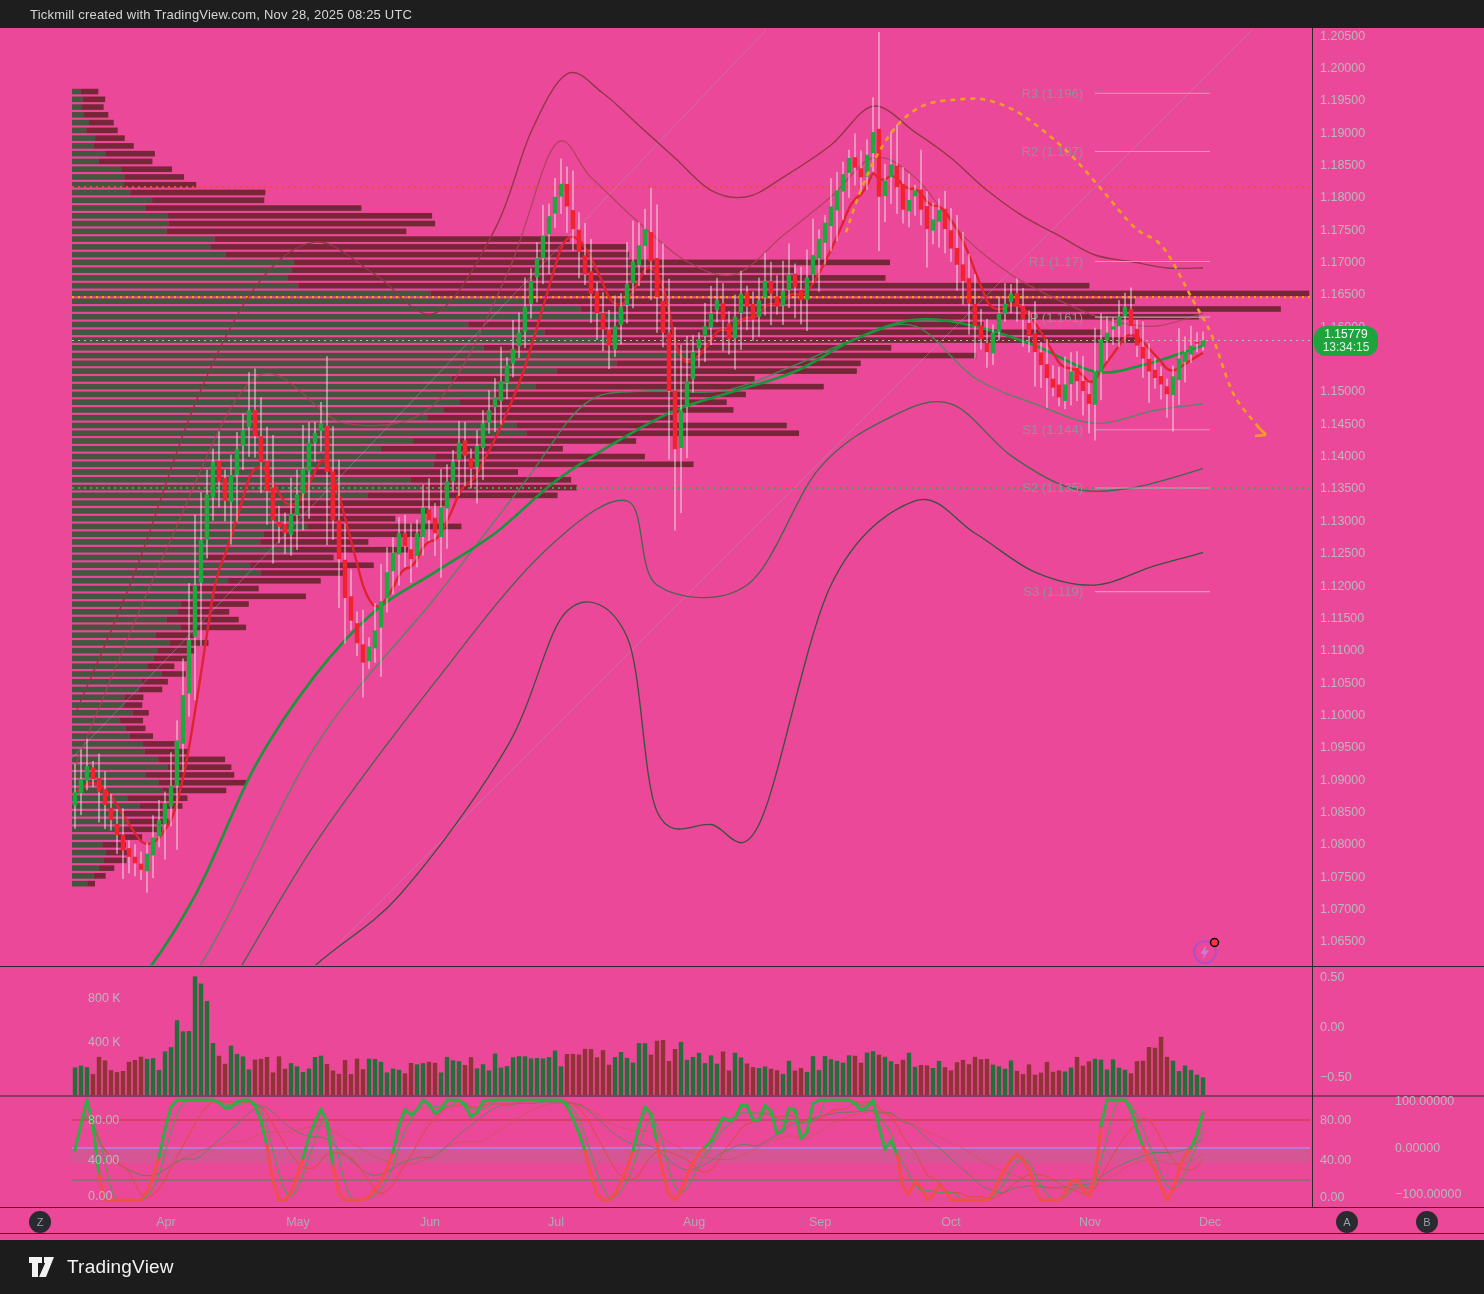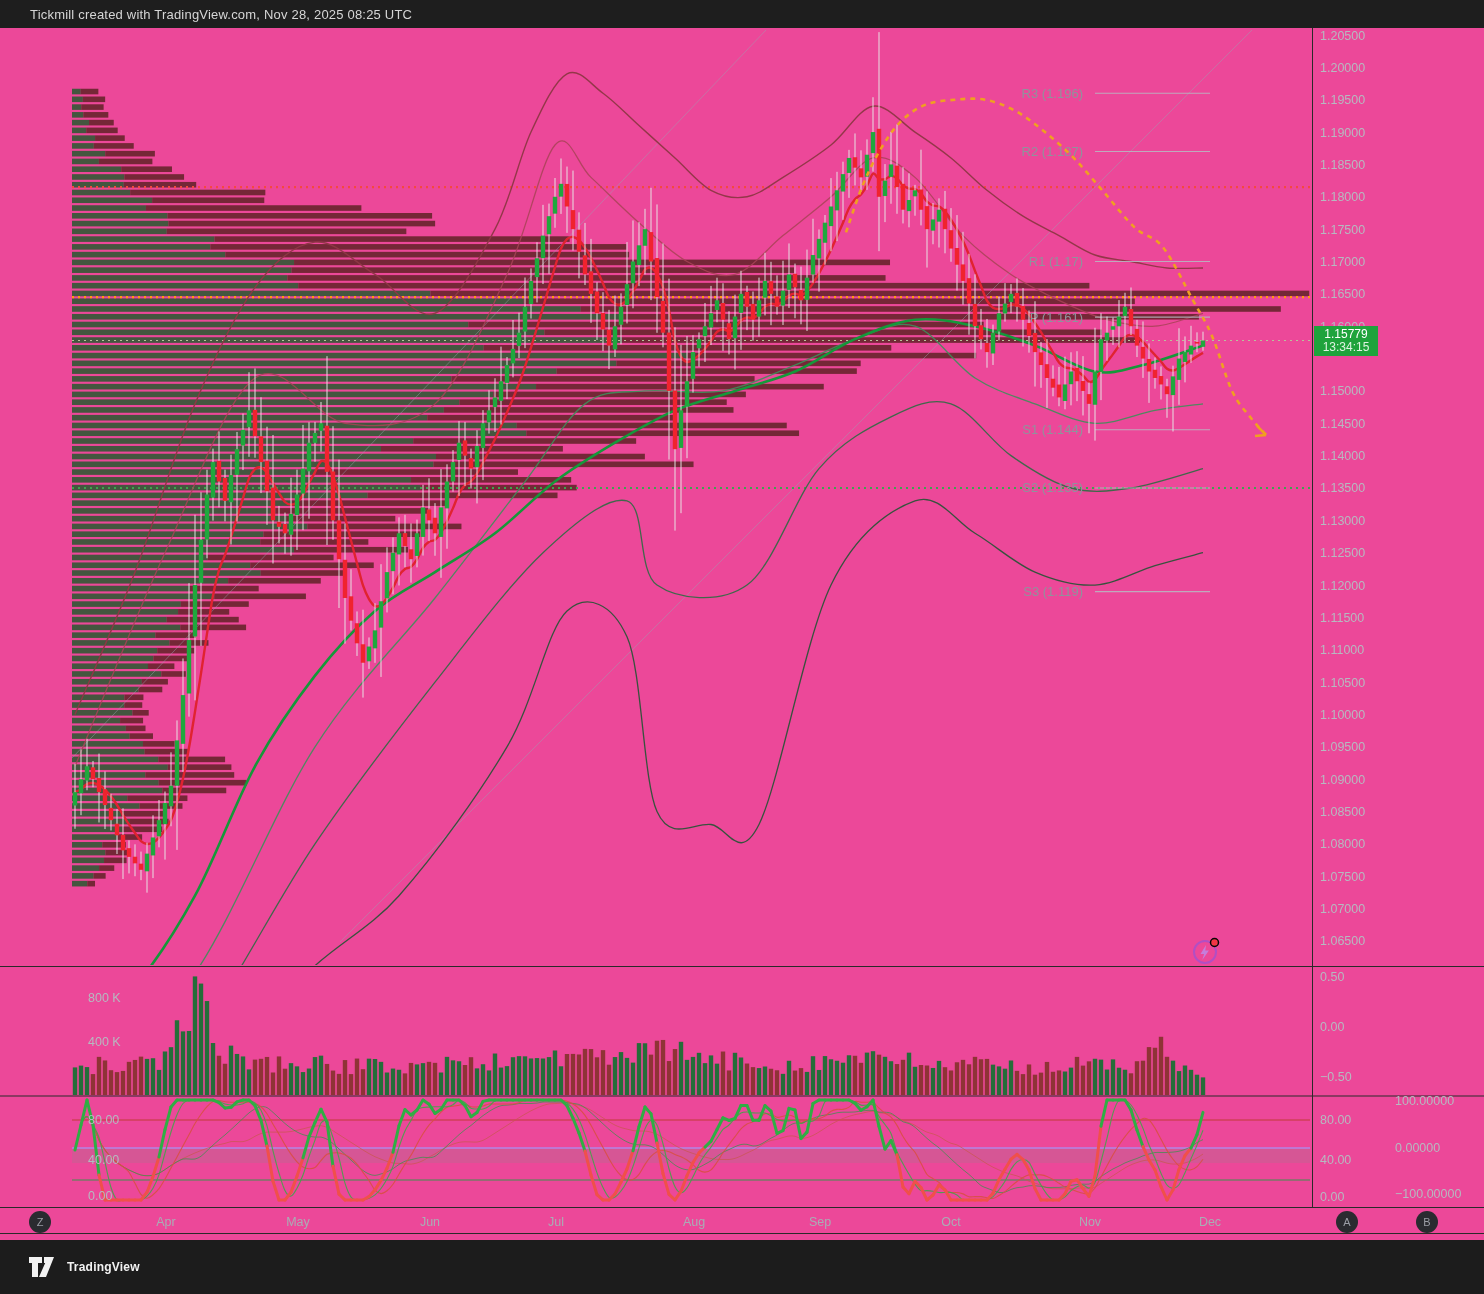--- a/index.html
+++ b/index.html
@@ -5,29 +5,29 @@
   html,body{margin:0;padding:0;background:#000;width:1484px;height:1294px;overflow:hidden;
     font-family:"Liberation Sans",sans-serif;-webkit-font-smoothing:antialiased;}
   #stage{position:relative;width:1484px;height:1294px;background:#ec4899;}
   #topbar{position:absolute;left:0;top:0;width:1484px;height:28px;background:#1e1e1e;
     display:flex;align-items:center;z-index:5;}
   #topbar span{color:#d6d6d6;font-size:13px;margin-left:30px;letter-spacing:.2px;}
   #chart-svg{position:absolute;left:0;top:0;z-index:1;}
   .hudbtn{position:absolute;width:22px;height:22px;border-radius:50%;background:#2a2b30;
     color:#9b9ea6;font-size:11px;display:flex;align-items:center;justify-content:center;z-index:6;}
   #price-badge{position:absolute;left:1314px;top:326px;width:64px;height:30px;background:#1fa33c;
-    border-radius:0;color:#fff;display:flex;flex-direction:column;align-items:center;justify-content:center;
+    border-radius:12px;color:#fff;display:flex;flex-direction:column;align-items:center;justify-content:center;
     line-height:13px;z-index:6;}
   #price-badge .p{font-size:12px;}
   #price-badge .t{font-size:12px;color:#dff3e2;}
   #flash-icon{position:absolute;left:1191px;top:936px;z-index:6;}
   #bottombar{position:absolute;left:0;top:1240px;width:1484px;height:54px;background:#1c1c1c;
     display:flex;align-items:center;z-index:5;}
   #bottombar .logo{display:flex;align-items:center;margin-left:28px;}
-  #bottombar .logo span{color:#f2f2f2;font-size:12px;font-weight:700;margin-left:9px;letter-spacing:.2px;}
+  #bottombar .logo span{color:#f2f2f2;font-size:19px;font-weight:400;margin-left:9px;letter-spacing:.2px;}
 </style>
 </head>
 <body>
 
 <div id="stage">
   <div id="topbar">
     <span>Tickmill created with TradingView.com, Nov 28, 2025 08:25 UTC</span>
   </div>
 
   <svg id="chart-svg" width="1484" height="1294">

